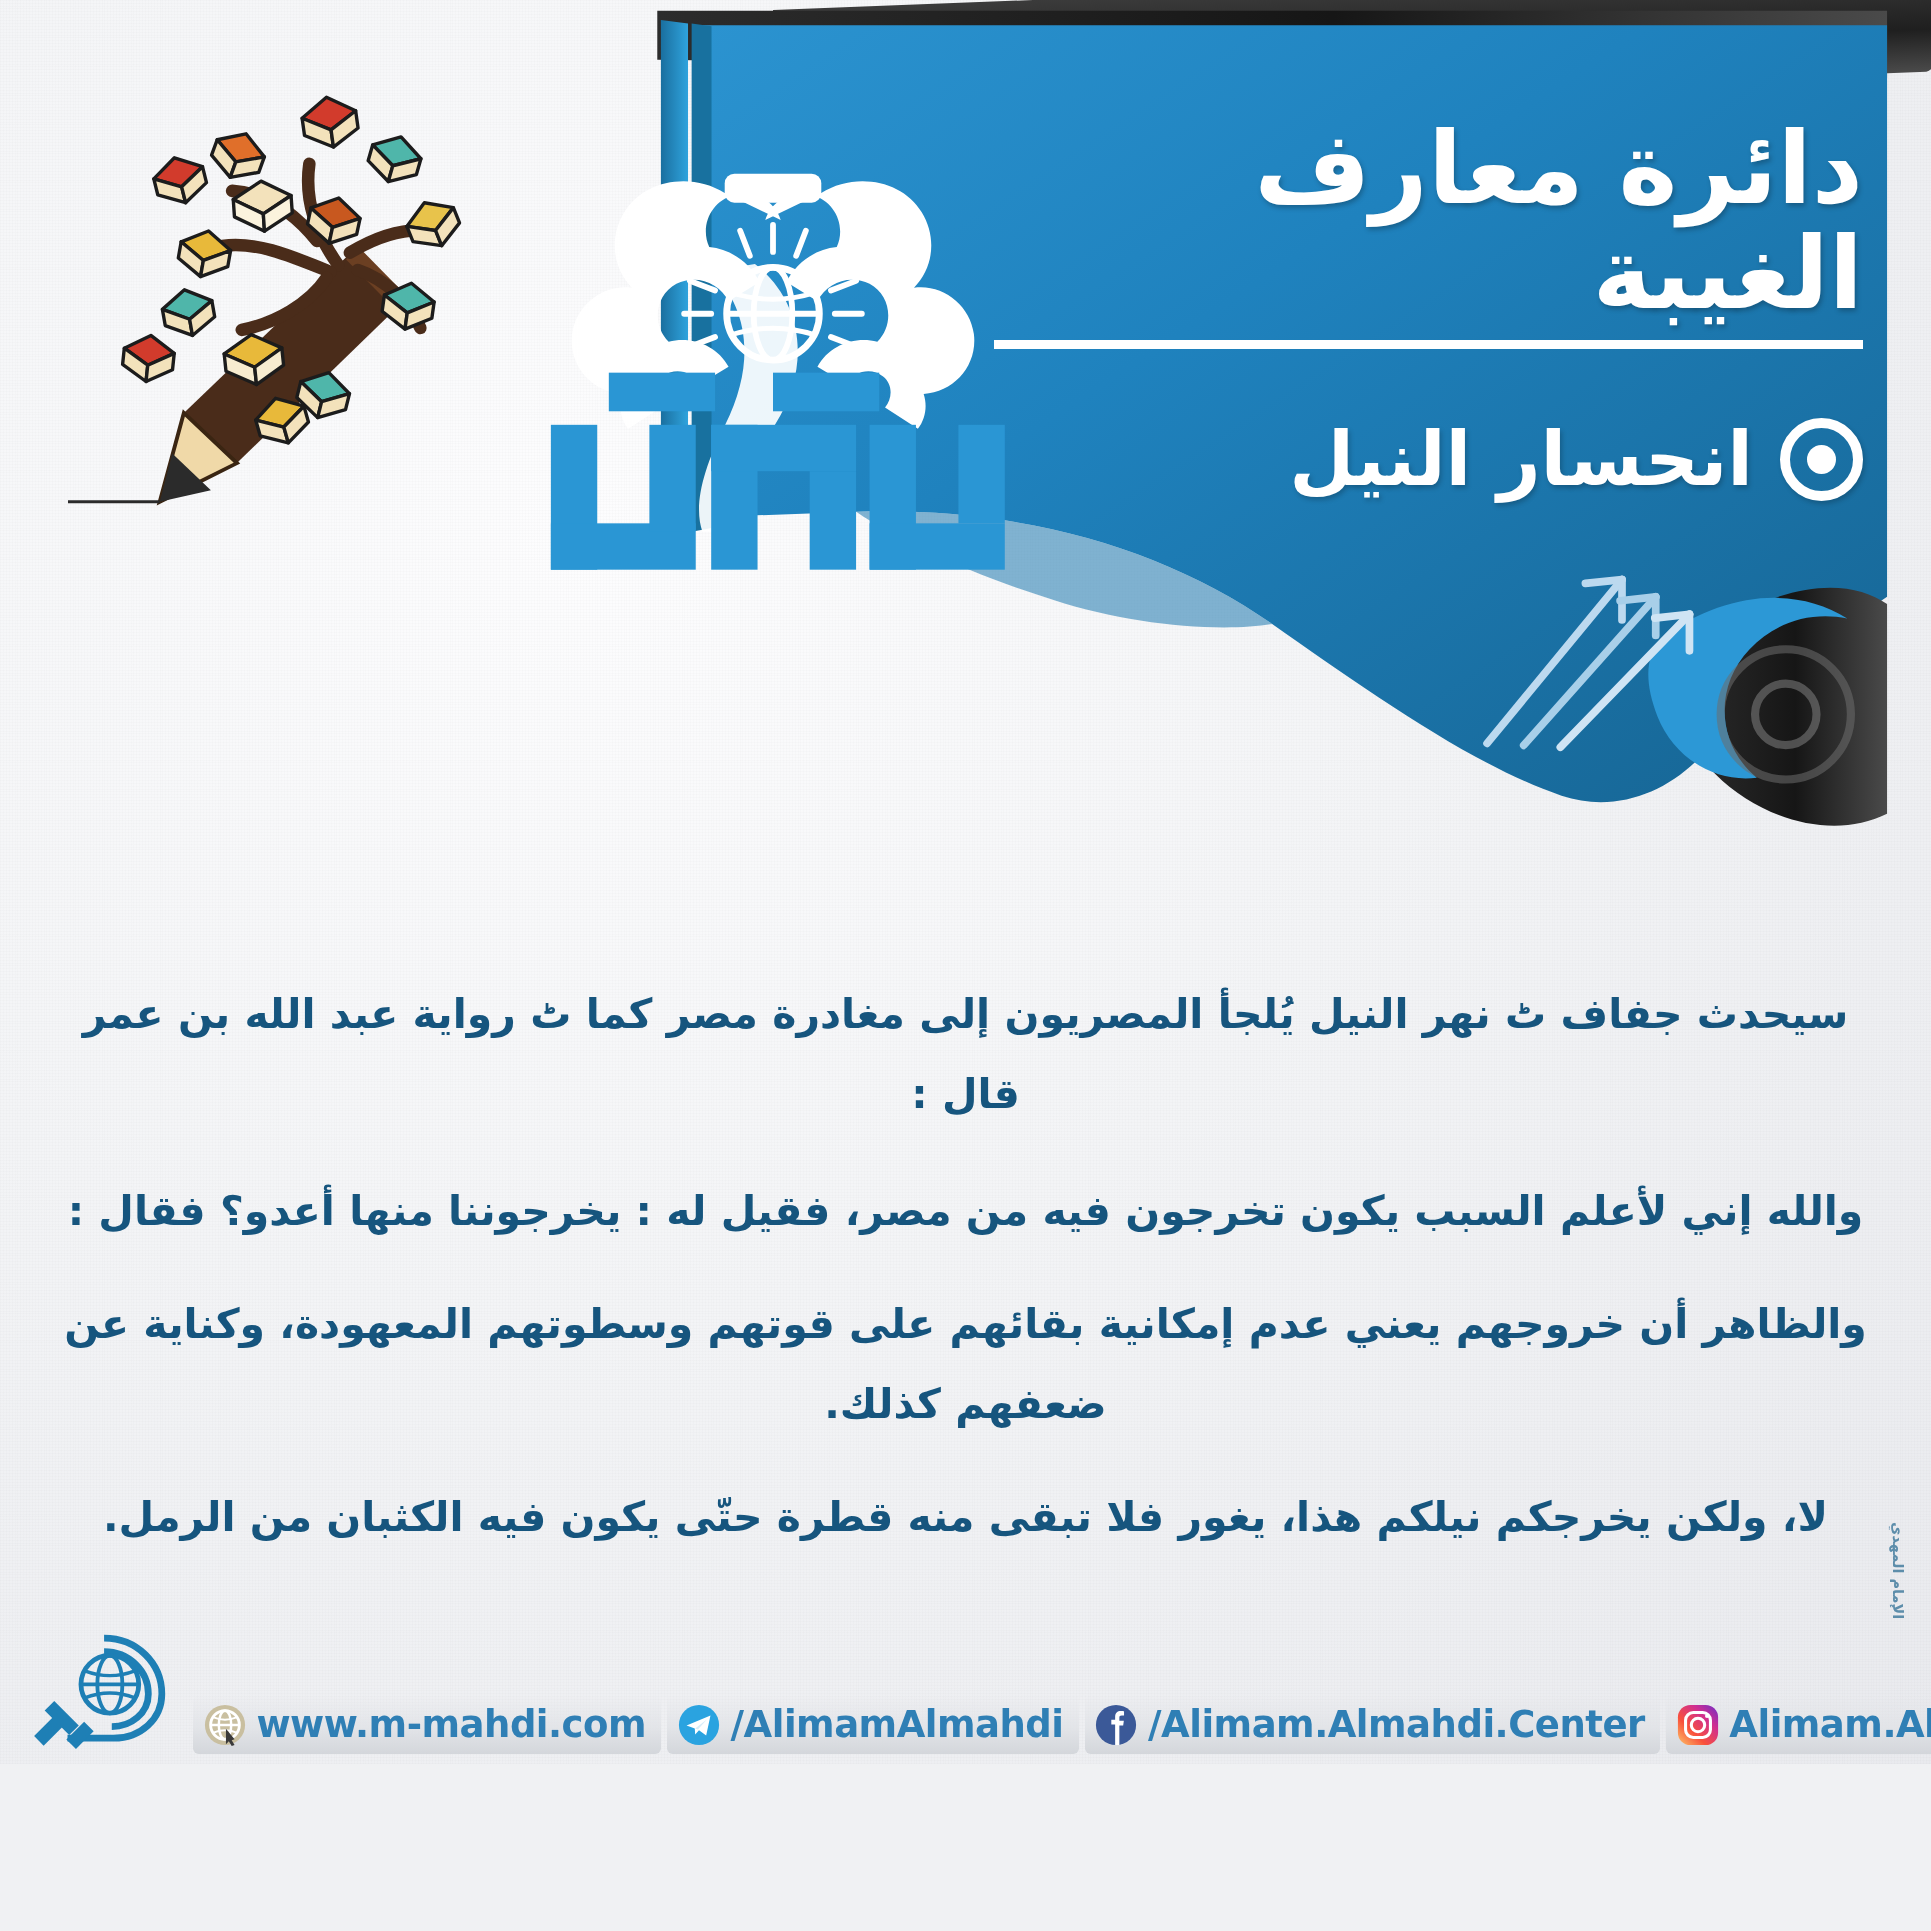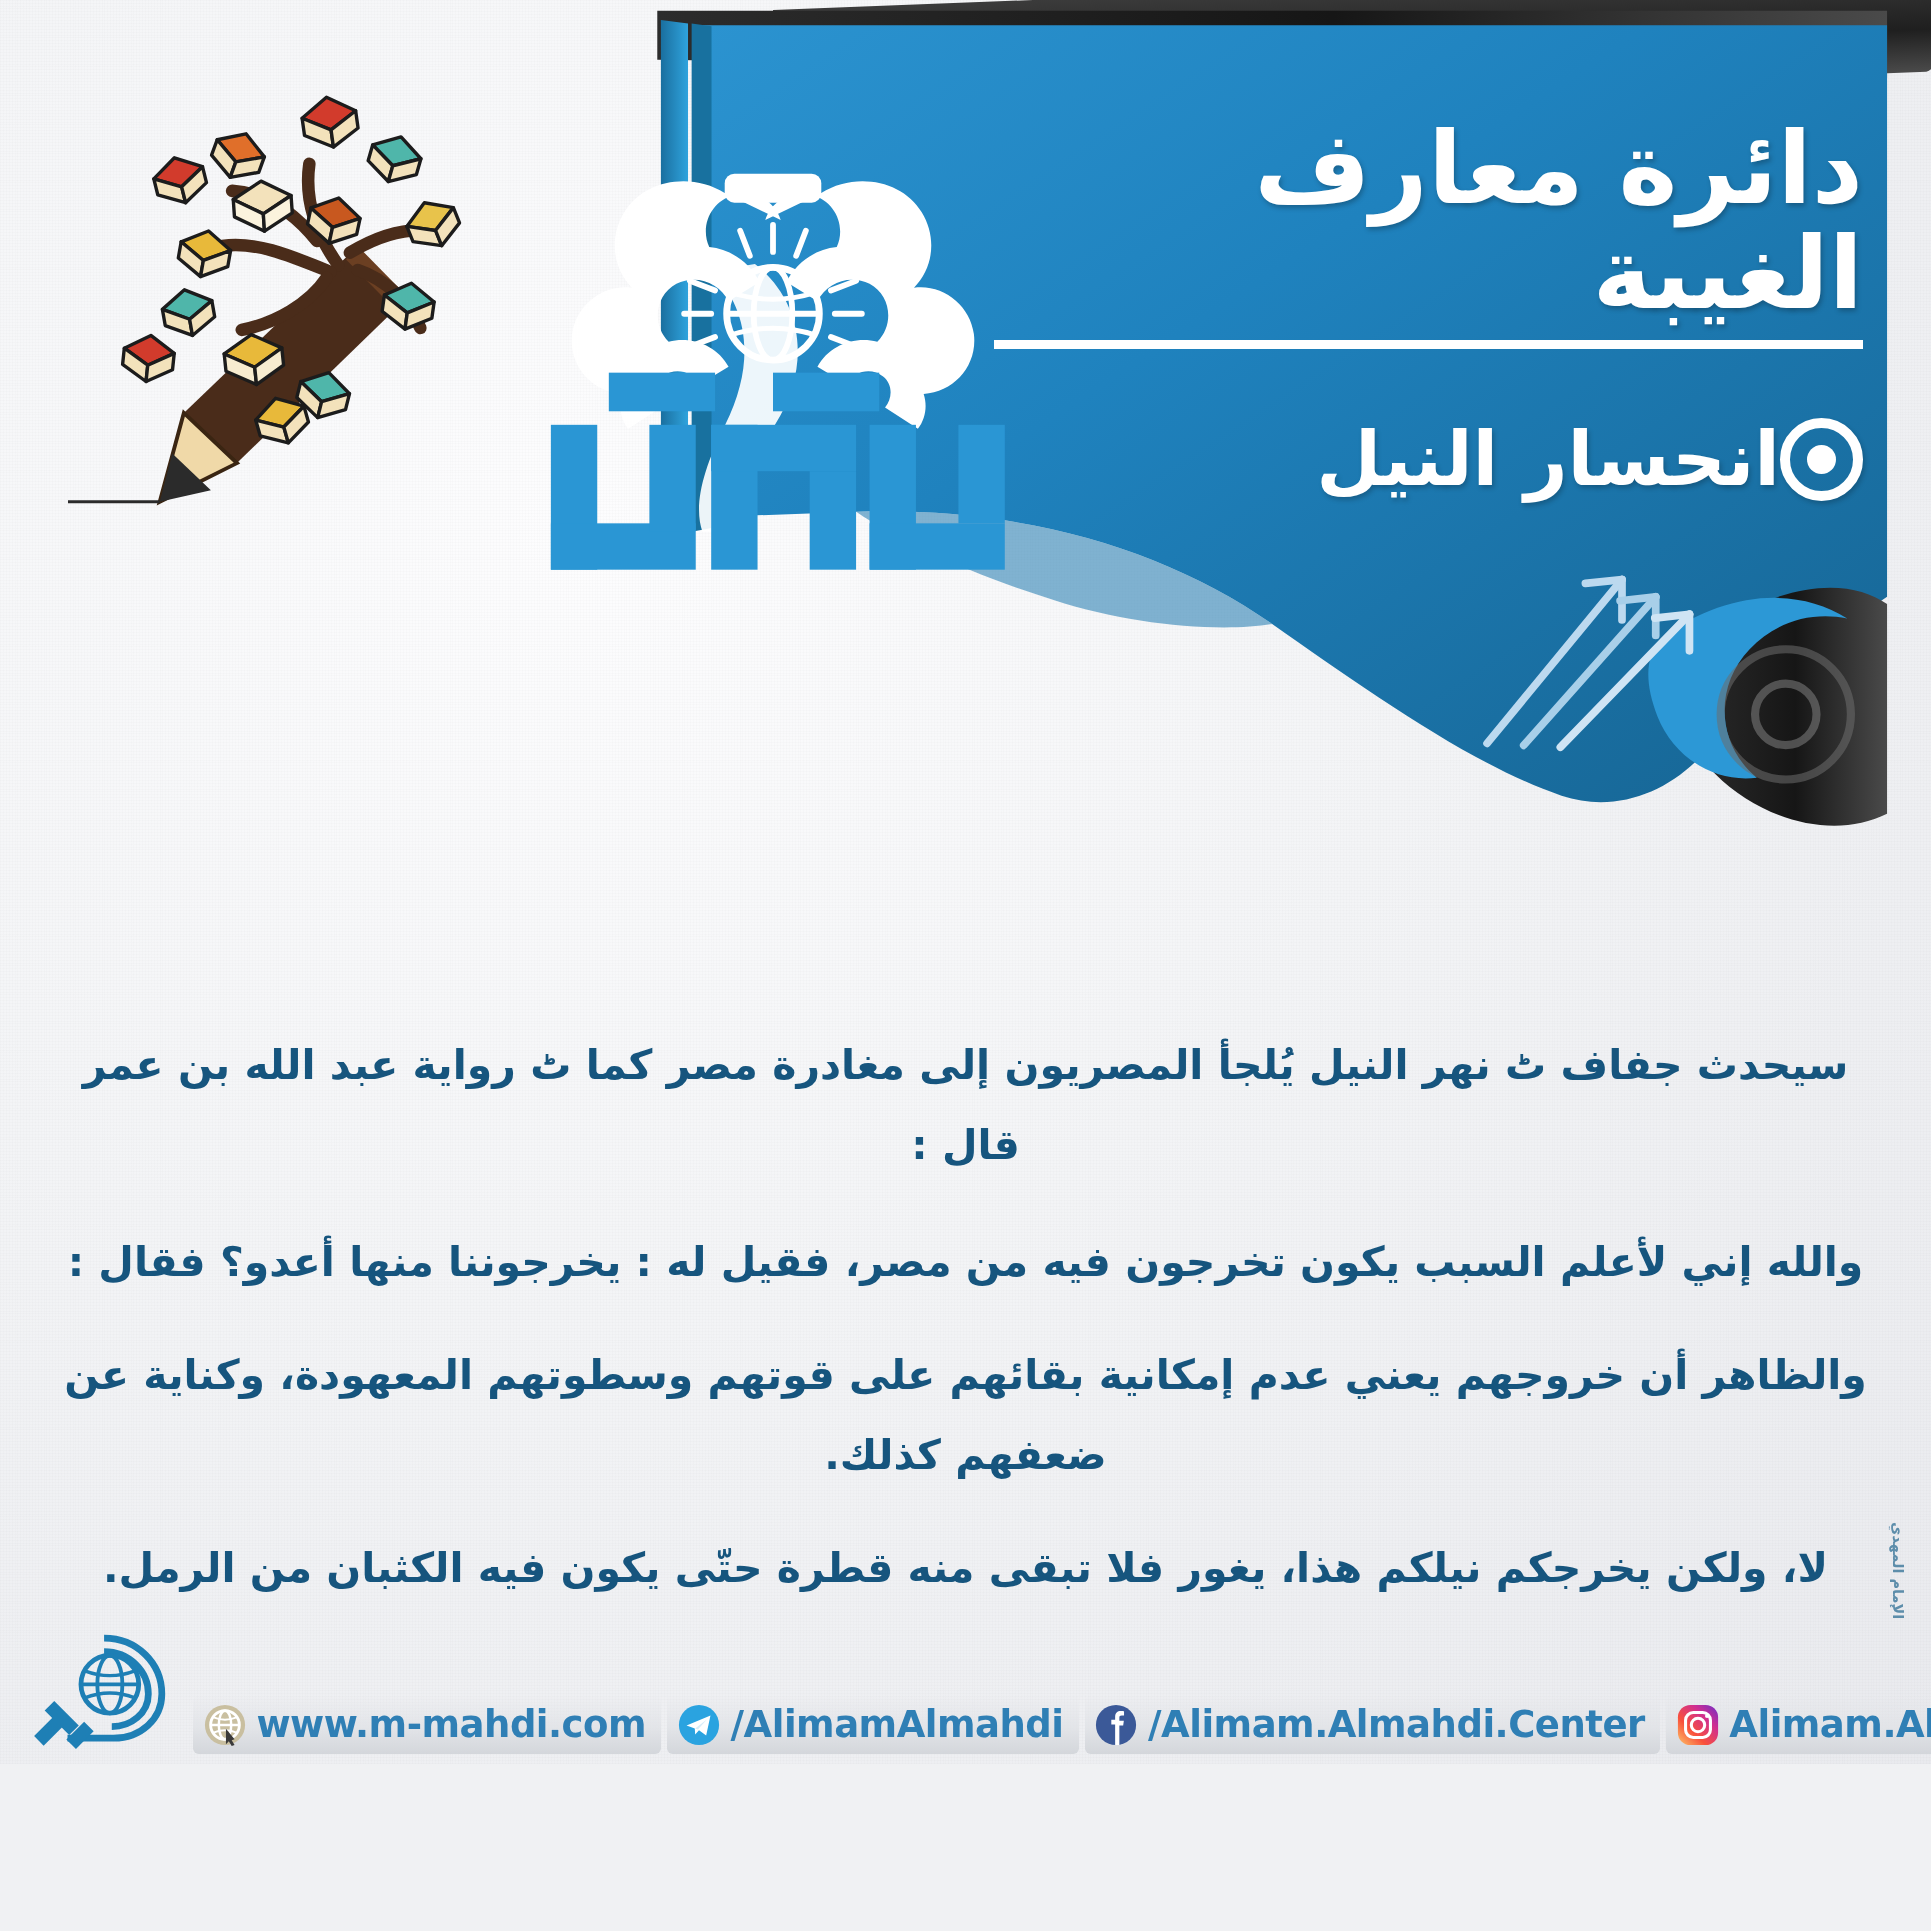--- a/index.html
+++ b/index.html
@@ -38,21 +38,21 @@
 
   
   .title-block{position:absolute;right:68px;top:116px;width:869px;z-index:9;text-align:right;}
   .main-title{
     color:#ffffff;font-size:100px;font-weight:bold;line-height:1.05;
     letter-spacing:-1.9px;text-shadow:1.9px 2.9px 4.8px rgba(0,0,0,0.25);
     border-bottom:9.7px solid #ffffff;display:inline-block;padding-bottom:13.5px;
   }
   .sub-row{
     position:absolute;right:68px;top:415px;z-index:9;
-    display:flex;align-items:center;flex-direction:row-reverse;
+    display:flex;align-items:center;gap:27px;flex-direction:row-reverse;
   }
   .sub-title{
     color:#ffffff;font-size:75px;font-weight:bold;
     text-shadow:1.9px 2.9px 4.8px rgba(0,0,0,0.22);
   }
   .ring-icon{
     width:83px;height:83px;border-radius:50%;
     border:10.6px solid #ffffff;box-sizing:border-box;
     display:flex;align-items:center;justify-content:center;
     box-shadow:1.9px 2.9px 5.8px rgba(0,0,0,0.2);
@@ -63,21 +63,21 @@
   .ornament{position:absolute;left:-135px;top:135px;width:734px;height:541px;z-index:7;}
 
   
   .arrows{position:absolute;right:164px;top:541px;width:290px;height:212px;z-index:8;}
 
   
   .tree-art{position:absolute;left:68px;top:48px;width:502px;height:502px;z-index:5;}
 
   
   .body-text{
-    position:absolute;left:58px;right:58px;top:1026px;
+    position:absolute;left:58px;right:58px;top:975px;
     z-index:6;text-align:center;color:#16557e;
     font-family:"DejaVu Sans","Liberation Sans",sans-serif;
     direction:rtl;
   }
   .para{
     font-size:41px;font-weight:bold;line-height:1.95;
     margin:0 0 33px 0;color:#16557e;
     letter-spacing:0px;
   }
   .para.p1{margin-bottom:37px;}

